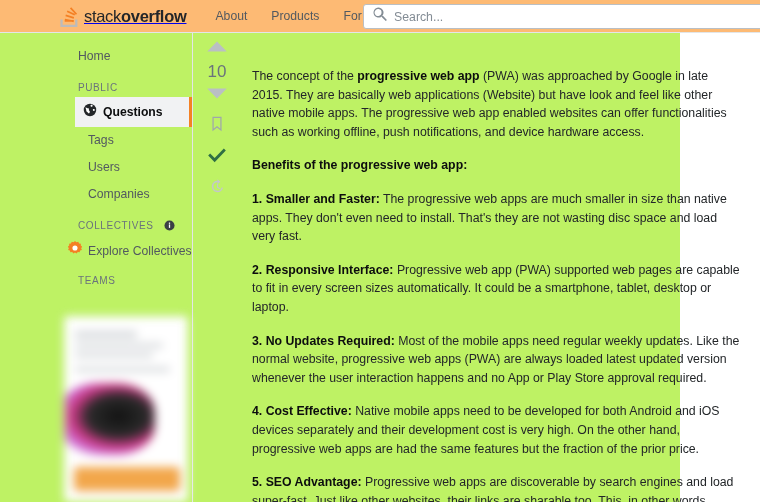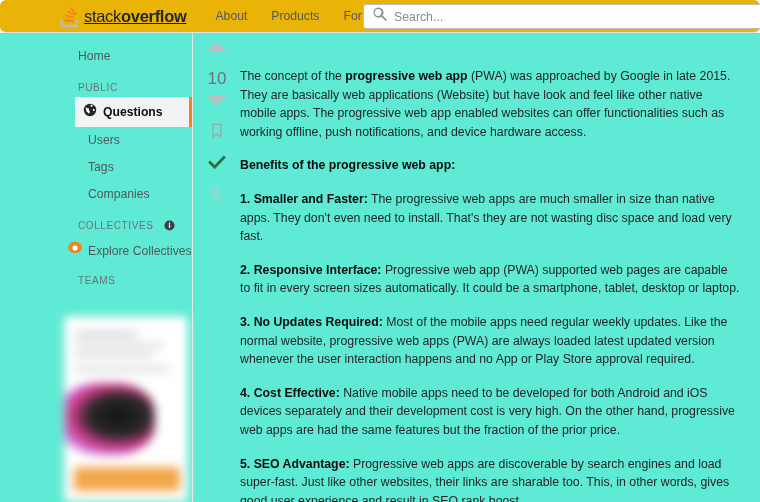--- a/index.html
+++ b/index.html
@@ -9,23 +9,23 @@
     overflow: hidden;
     background: #ffffff;
     font-family: "Liberation Sans", sans-serif;
     color: #232629;
   }
 
   
   .header {
     position: absolute; top: 0; left: 0;
     width: 760px; height: 33px;
-    background: #eab308;
+    background: #fdba74;
     border-bottom: 1px solid #e3e6e8;
-    display: flex; align-items: center; border-radius: 6px;
+    display: flex; align-items: center;
   }
   .logo {
     display: flex; align-items: center;
     margin-left: 60px; height: 33px;
     gap: 5px;
     cursor: pointer;
   }
   .logo-icon { width: 19px; height: 21px; display: block; }
   .logo-text {
     font-size: 16.5px; letter-spacing: -0.3px;
@@ -57,22 +57,22 @@
     font-family: "Liberation Sans", sans-serif;
     font-size: 12.3px; color: #3b4045;
     background: transparent;
     width: 100%; height: 100%; padding: 0;
   }
   .search-input::placeholder { color: #838c95; }
 
   
   .body-area {
     position: absolute; top: 33px; left: 0;
-    width: 760px; height: 469px;
-    background: #5eead4;
+    width: 680px; height: 469px;
+    background: #bef264;
   }
 
   
   .sidebar {
     position: absolute; left: 60px; top: 0;
     width: 133px; height: 469px;
     border-right: 1px solid #e3e6e8;
     padding-top: 10px;
     font-size: 12.2px;
   }
@@ -137,34 +137,34 @@
 
   
   .votecol {
     position: absolute; left: 200px; top: 6px;
     width: 34px;
     display: flex; flex-direction: column; align-items: center;
   }
   .vote-arrow { display: block; cursor: pointer; }
   .vote-count {
     font-size: 17px; color: #6a737c;
-    line-height: 20px; margin: 12px 0 4px 0;
+    line-height: 20px; margin: 5px 0 4px 0;
     font-family: "Liberation Sans", sans-serif;
   }
   .vote-extra { margin-top: 10px; display: block; }
 
   
   .answer {
     position: absolute; left: 240px; top: 34px;
     width: 500px;
     font-size: 12.3px;
     line-height: 18.6px;
     color: #232629;
   }
-  .answer p { margin: 0 0 15px 0; }
+  .answer p { margin: 0 0 15px 12px; }
   .answer p:last-child { margin-bottom: 0; }
   .answer b, .answer strong { font-weight: 700; color: #0c0d0e; }
 </style>
 </head>
 <body>
 
 <div class="header">
 
   <a class="logo" href="#">
     <span>
@@ -207,22 +207,22 @@
     <a class="side-item-active" href="#">
       <span class="side-item-icon">
         <svg width="14" height="14" viewBox="0 0 18 18" xmlns="http://www.w3.org/2000/svg">
           <circle cx="9" cy="9" r="8" fill="#232629"></circle>
           <path d="M3.4 5.6c1 .4 1.4 1.5 2.6 1.2.9-.2 2.1.5 1.6 1.6-.4.9.4 1.6 1 2.2.5.7 0 1.6-.4 2.3-.3.6-1.5.5-1.8-.2-.4-.9-1.6-1.1-2-2-.5-1 0-2.1-.6-3-.3-.6-.6-1.4-.4-2.1zM11.6 2.2c.8.5 1 1.6.4 2.3-.6.6-1.7.4-2.2-.3-.4-.7.1-1.6.9-1.9.3-.1.6-.1.9-.1zM13.8 7.6c.9-.1 1.6.8 1.4 1.6-.2.9-1.3 1.3-2 .8-.8-.5-.7-1.8.1-2.2.2-.1.3-.2.5-.2z" fill="#fff"></path>
         </svg>
       </span>
       <span>Questions</span>
     </a>
 
+    <a class="side-link indented" href="#">Tags</a>
     <a class="side-link indented" href="#">Users</a>
-    <a class="side-link indented" href="#">Tags</a>
     <a class="side-link indented" href="#">Companies</a>
 
     <div class="side-section">
       <span>COLLECTIVES</span>
       <span style="margin-right:11px;">
         <svg width="11" height="11" viewBox="0 0 14 14" xmlns="http://www.w3.org/2000/svg">
           <circle cx="7" cy="7" r="6.4" fill="#3b4045"></circle>
           <rect x="6.2" y="5.6" width="1.6" height="4.4" fill="#fff"></rect>
           <rect x="6.2" y="3.2" width="1.6" height="1.7" fill="#fff"></rect>
         </svg>

